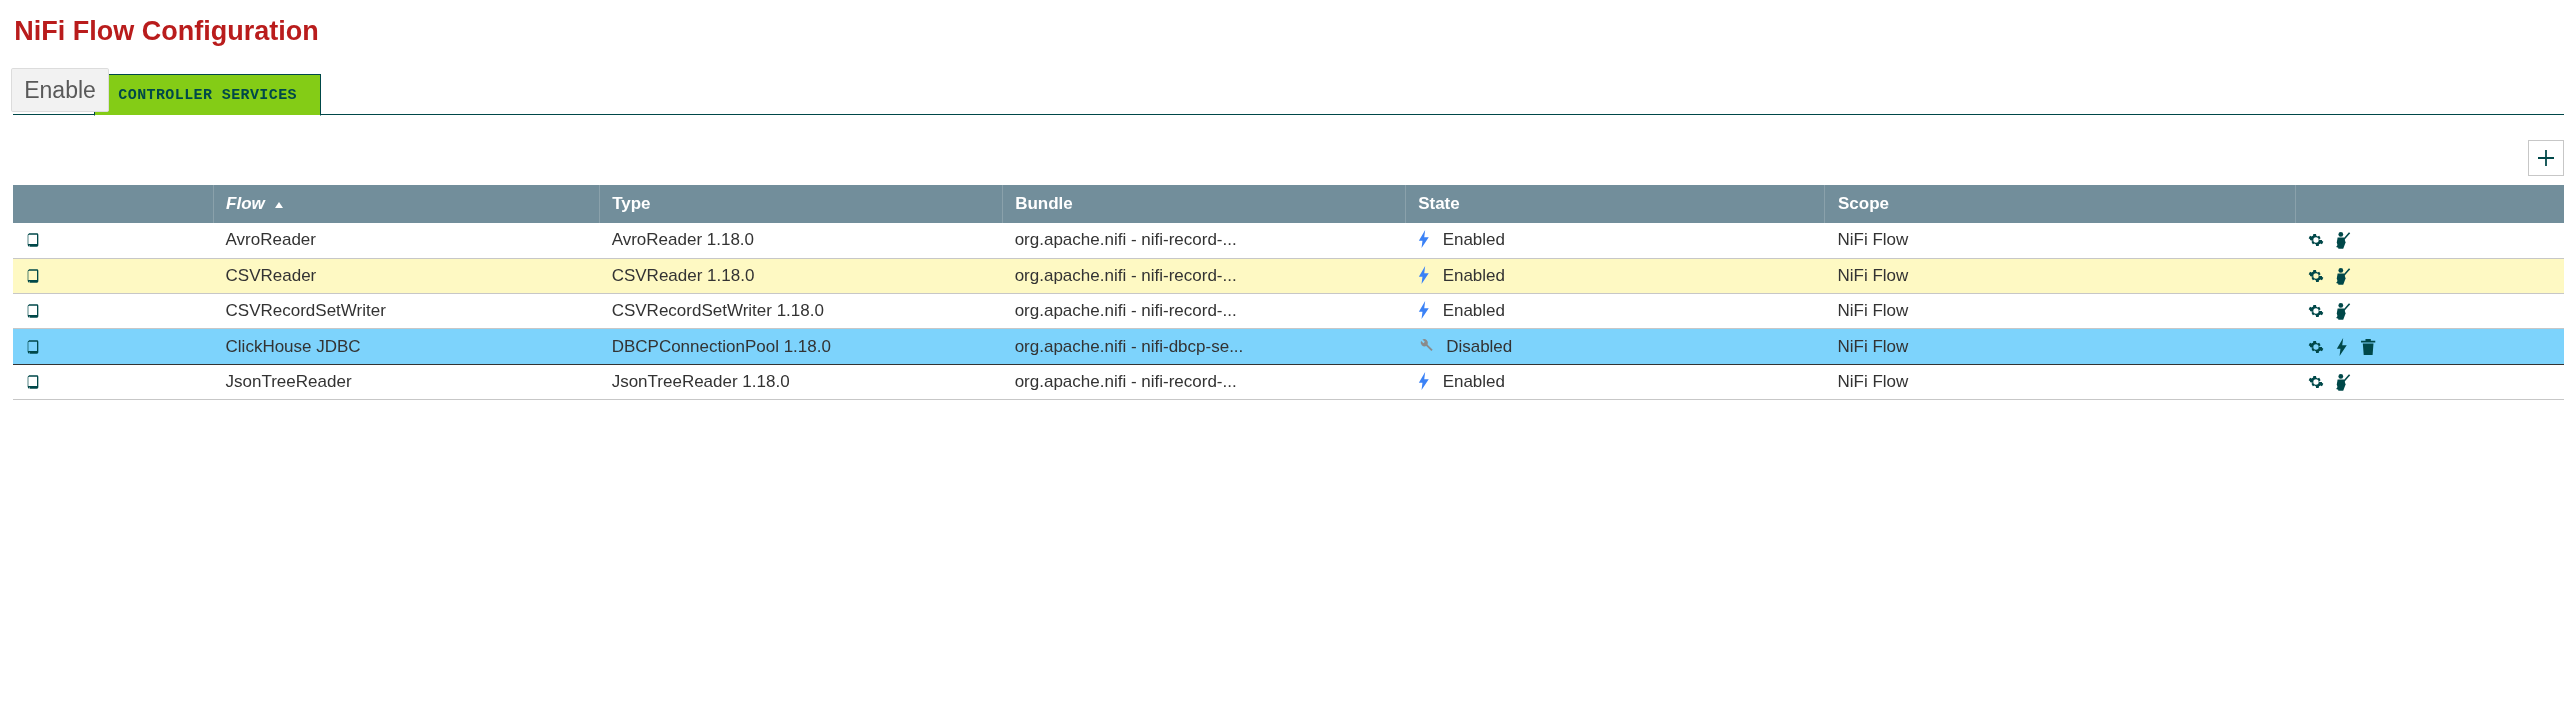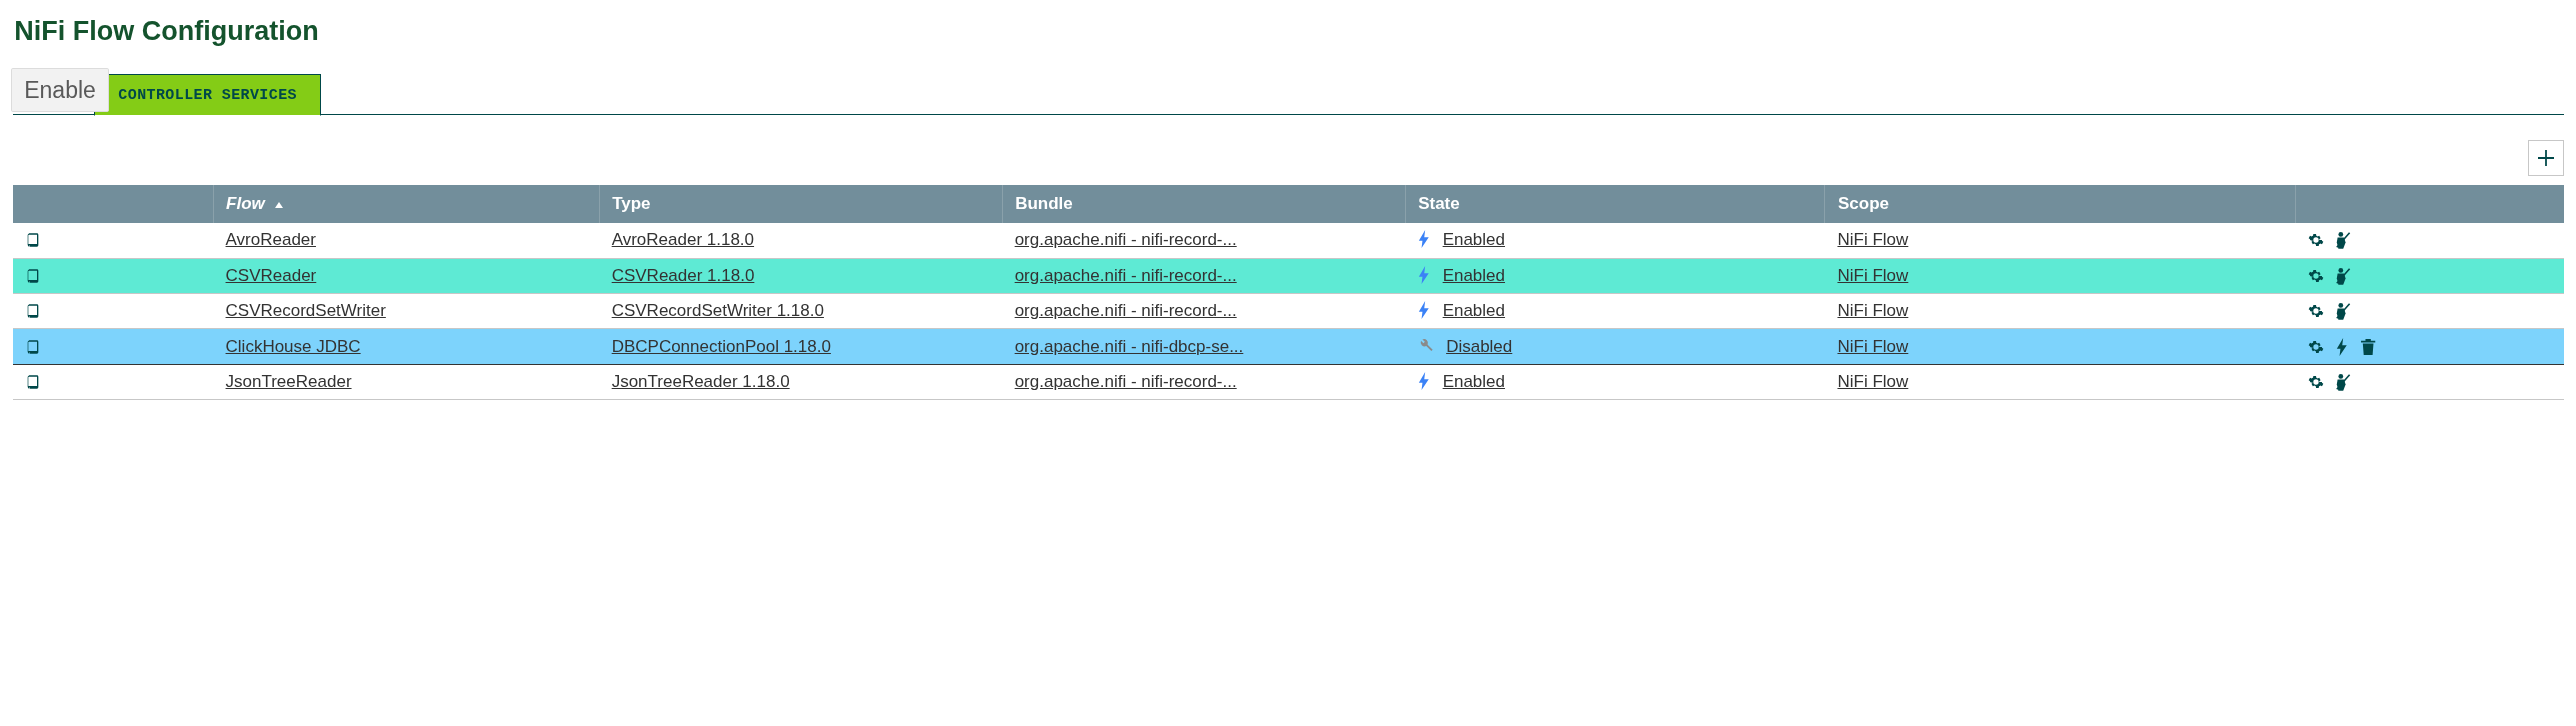--- a/index.html
+++ b/index.html
@@ -5,21 +5,21 @@
   * { box-sizing: border-box; margin: 0; padding: 0; }
   body {
     font-family: "Helvetica Neue", Helvetica, Arial, sans-serif;
     background: #ffffff;
     color: #333;
     padding: 10.7px 12.5px;
     font-size: 16px;
     width: 2576px;
   }
   .page-title {
-    color: #14532d;
+    color: #b91c1c;
     font-size: 27px;
     font-weight: 700;
     margin: 5.4px 0 25px 1.8px;
   }
   
   .tabs-row {
     display: flex;
     align-items: flex-end;
     border-bottom: 1.8px solid #004849;
     position: relative;
@@ -110,23 +110,22 @@
 
   table.services tbody td {
     padding: 7.2px 12.5px;
     border-bottom: 0.9px solid #c7c7c7;
     font-size: 17px;
     color: #333;
     white-space: nowrap;
     overflow: hidden;
     text-overflow: ellipsis;
     vertical-align: middle;
-    text-decoration: underline;
-  }
-  table.services tbody tr.even td { background:#5eead4; }
+  }
+  table.services tbody tr.even td { background:#fef9c3; }
   table.services tbody tr.selected td {
     background:#7dd3fc;
     border-top:0.9px solid #333;
     border-bottom:0.9px solid #333;
   }
   .state-cell { display:flex; align-items:flex-start; gap:12.5px; }
   .actions-cell { display:flex; align-items:center; gap:12.5px; }
   .doc-icon { color:#004849; }
   svg { display:block; }
   .ico-btn { cursor:pointer; color:#004849; }

